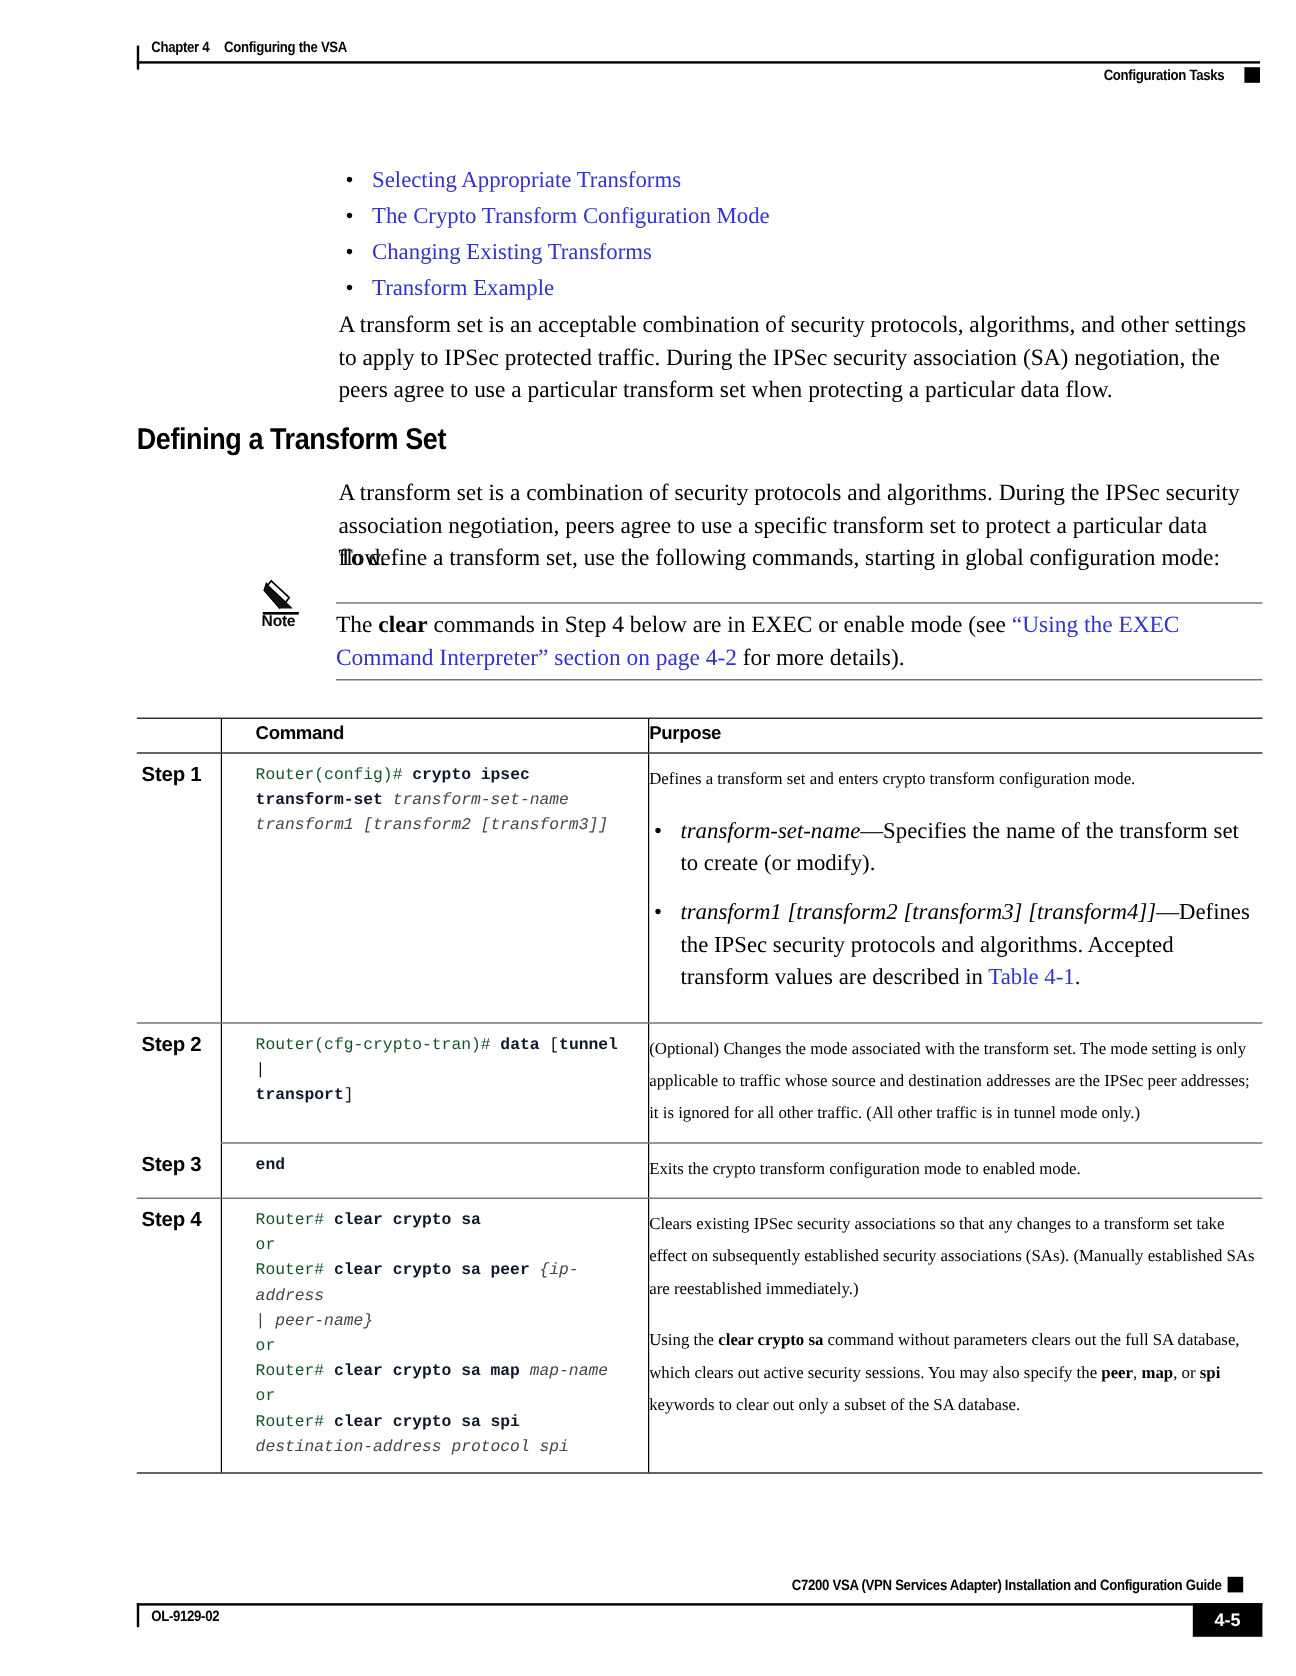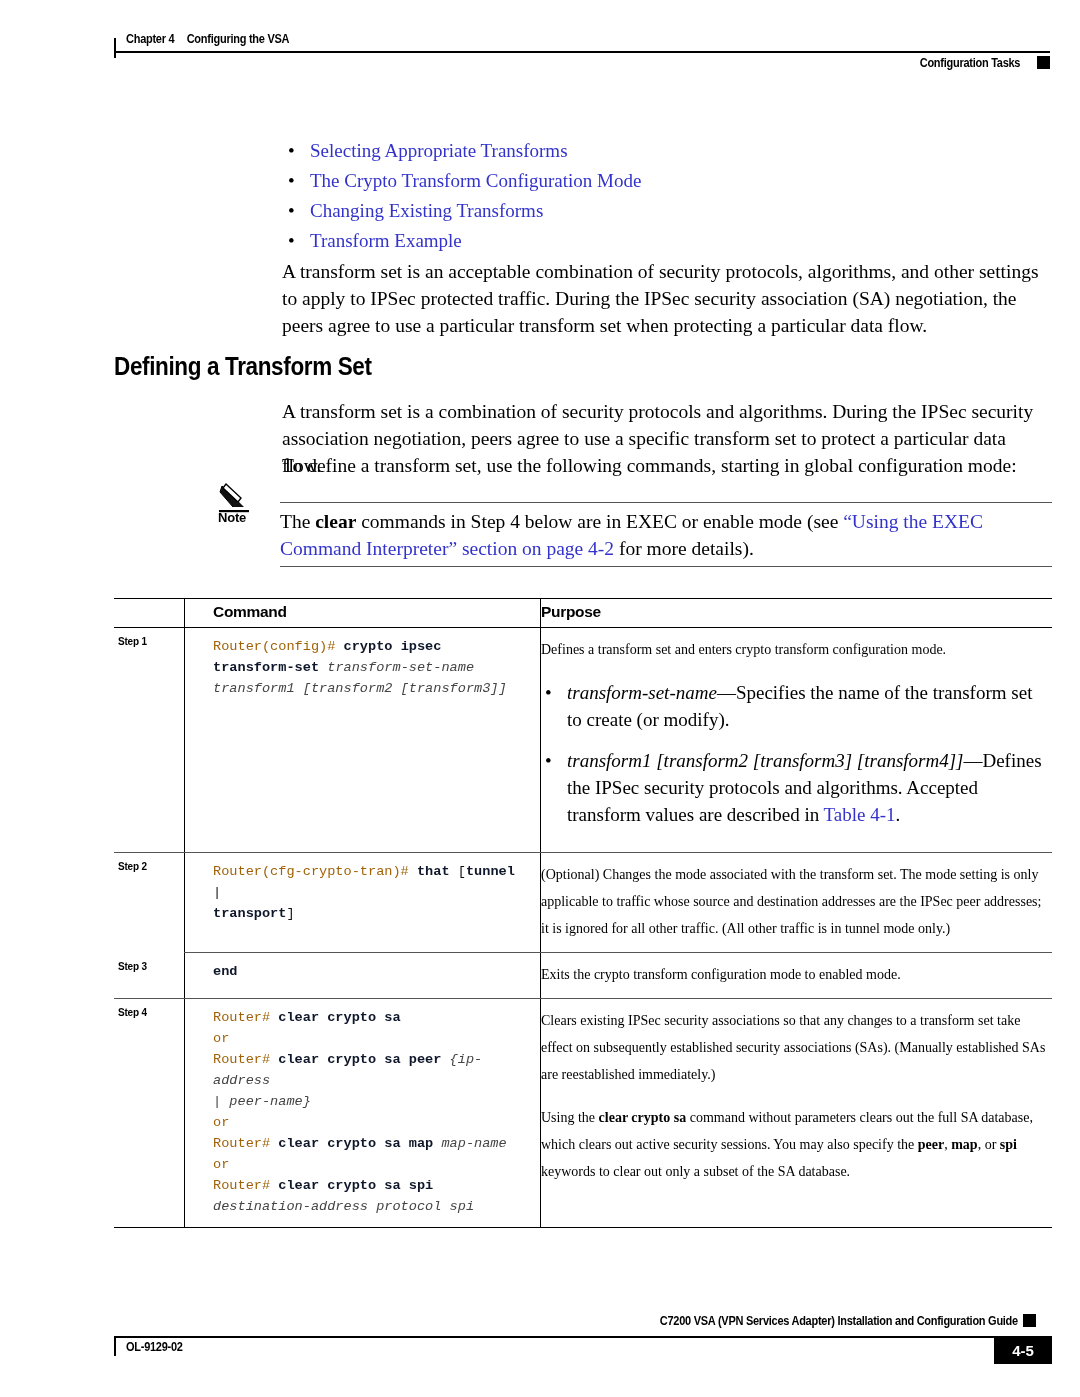--- a/index.html
+++ b/index.html
@@ -196,21 +196,21 @@
     position: relative;
     display: flex;
   }
   .c-step {
     width: 70px;
     flex: 0 0 70px;
     box-sizing: border-box;
     padding: 8px 0 6px 4px;
     font-family: "Liberation Sans", sans-serif;
     font-weight: bold;
-    font-size: 10px;
+    font-size: 17px;
     letter-spacing: -0.2px;
     white-space: nowrap;
   }
   .c-cmd {
     width: 356px;
     flex: 0 0 356px;
     box-sizing: border-box;
     border-left: 1.5px solid #000;
     padding: 8px 10px 10px 28px;
   }
@@ -248,21 +248,21 @@
 
   .cmdtext {
     font-family: "Liberation Mono", monospace;
     font-size: 13.6px;
     line-height: 21px;
     color: #111;
     white-space: pre-wrap;
   }
   .cmdtext b { font-weight: bold; color:#0f172a; }
   .cmdtext i { font-style: italic; color:#444; }
-  .cmdtext .plain { color:#a16207; }
+  .cmdtext .plain { color:#14532d; }
 
   .purtext {
     font-size: 14px;
     line-height: 27px;
   }
   .pur-bullets {
     margin: 16px 0 0 0;
     padding: 0;
     list-style: none;
   }
@@ -432,21 +432,21 @@
           </li>
         </ul>
       </div>
     </div>
 
     <div class="rule-thin"></div>
 
     <div class="tbl-row">
       <div class="c-step">Step 2</div>
       <div class="c-cmd">
-        <div class="cmdtext"><span class="plain">Router(cfg-crypto-tran)# </span><b>that </b><span>[</span><b>tunnel</b><span> |</span><br><b>transport</b><span>]</span></div>
+        <div class="cmdtext"><span class="plain">Router(cfg-crypto-tran)# </span><b>data </b><span>[</span><b>tunnel</b><span> |</span><br><b>transport</b><span>]</span></div>
       </div>
       <div class="c-pur">
         <div class="purtext">(Optional) Changes the mode associated with the transform set. The mode setting is only applicable to traffic whose source and destination addresses are the IPSec peer addresses; it is ignored for all other traffic. (All other traffic is in tunnel mode only.)</div>
       </div>
     </div>
 
     <div class="rule-indent"></div>
 
     <div class="tbl-row">
       <div class="c-step">Step 3</div>

